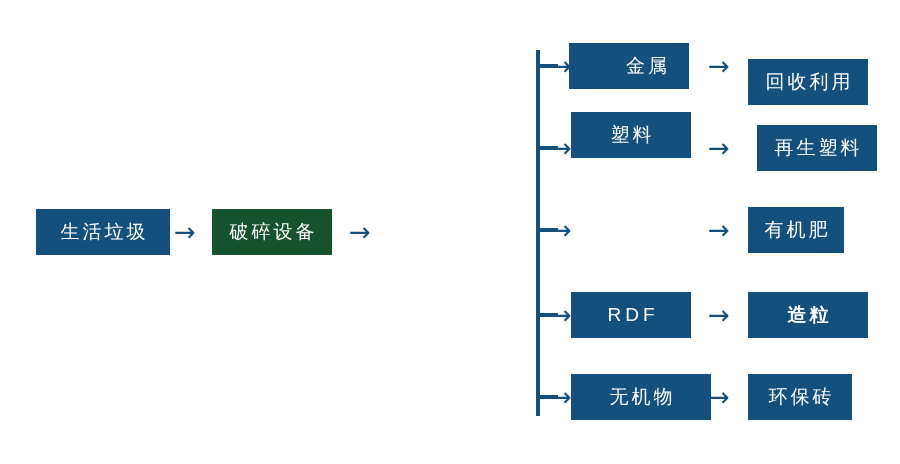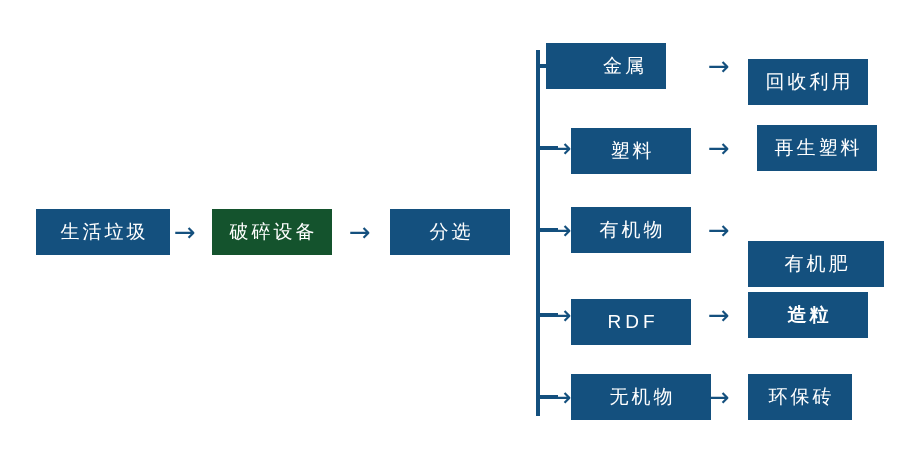--- a/index.html
+++ b/index.html
@@ -35,21 +35,20 @@
     white-space: nowrap;
     box-sizing: border-box;
   }
   .box.blue { background: #14507e; }
   .box.red  { background: #14532d; }
 
   .box.latin {
     letter-spacing: 4px;
     text-indent: 4px;
     font-size: 19px;
-    margin-top: 7px;
   }
 
   
   .arrow {
     position: absolute;
     width: 28px;
     height: 28px;
     display: flex;
     align-items: center;
     justify-content: center;
@@ -104,47 +103,45 @@
 <div id="canvas">
 
   <div class="box blue" style="left:36px; top:209px; width:134px;">生活垃圾</div>
 
   <div class="arrow" style="left:171px; top:218px;">→</div>
 
   <div class="box red" style="left:212px; top:209px; width:120px;">破碎设备</div>
 
   <div class="arrow" style="left:346px; top:218px;">→</div>
 
-  <div class="box blue" style="left:390px; top:209px; width:120px;">分选</div>
 
   <div id="trunk"></div>
 
   <div class="branch" style="top:53px;">
     <div class="stem"></div>
     <div class="head">→</div>
   </div>
-  <div class="box blue" style="left:546px; top:43px; width:120px;padding-left:35px;">金属</div>
+  <div class="box blue" style="left:569px; top:43px; width:120px;padding-left:35px;">金属</div>
   <div class="arrow" style="left:705px; top:52px;">→</div>
   <div class="box blue" style="left:748px; top:59px; width:120px;">回收利用</div>
 
   <div class="branch" style="top:135px;">
     <div class="stem"></div>
     <div class="head">→</div>
   </div>
-  <div class="box blue" style="left:571px; top:128px; width:120px;">塑料</div>
+  <div class="box blue" style="left:571px; top:112px; width:120px;">塑料</div>
   <div class="arrow" style="left:705px; top:134px;">→</div>
   <div class="box blue" style="left:748px; top:125px; width:120px;margin-left:9px;">再生塑料</div>
 
   <div class="branch" style="top:217px;">
     <div class="stem"></div>
     <div class="head">→</div>
   </div>
-  <div class="box blue" style="left:571px; top:207px; width:120px;">有机物</div>
   <div class="arrow" style="left:705px; top:216px;">→</div>
-  <div class="box blue" style="left:748px; top:207px; width:136px;margin-top:34px;">有机肥</div>
+  <div class="box blue" style="left:748px; top:207px; width:96px;">有机肥</div>
 
   <div class="branch" style="top:302px;">
     <div class="stem"></div>
     <div class="head">→</div>
   </div>
   <div class="box blue latin" style="left:571px; top:292px; width:120px;">RDF</div>
   <div class="arrow" style="left:705px; top:301px;">→</div>
   <div class="box blue" style="left:748px; top:292px; width:120px;font-weight:bold;">造粒</div>
 
   <div class="branch" style="top:384px;">

